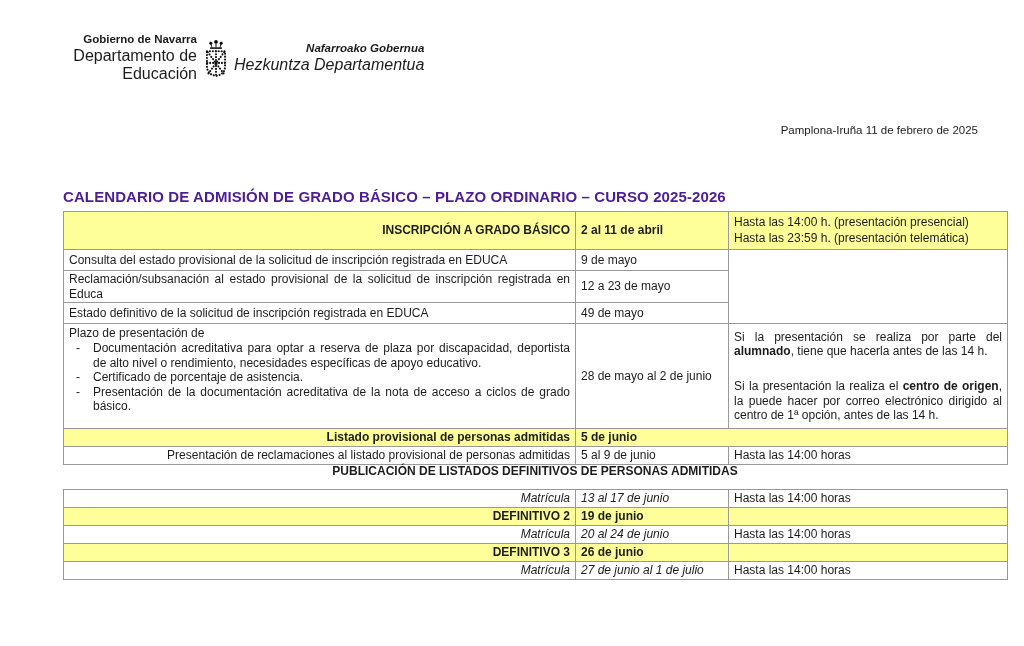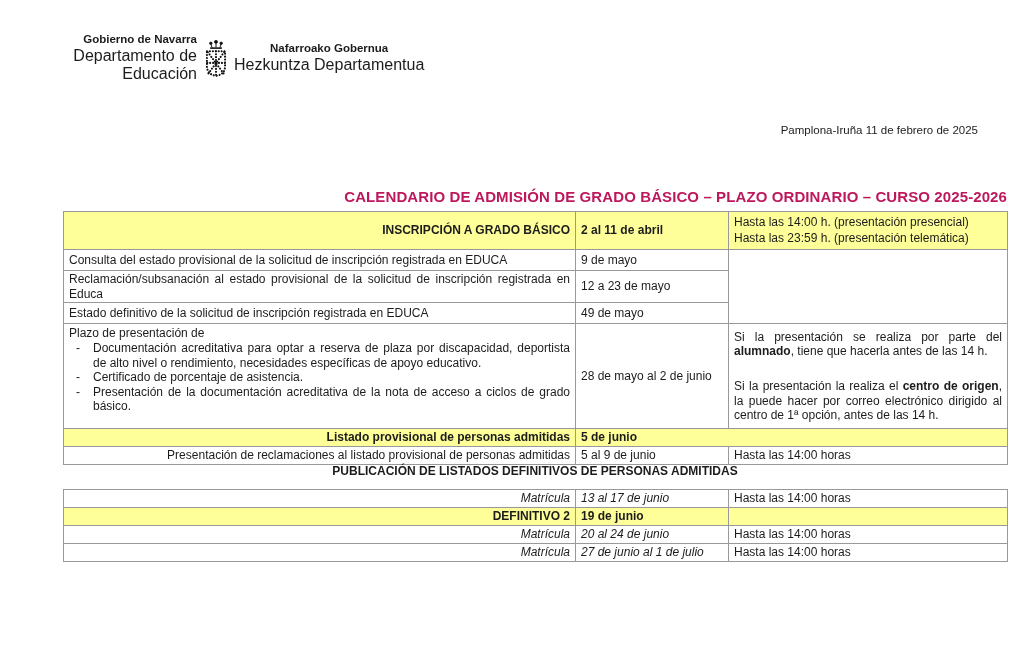--- a/index.html
+++ b/index.html
@@ -7,29 +7,29 @@
     width:1024px; height:646px; background:#ffffff;
     font-family:"Liberation Sans", sans-serif; color:#1c1c1c;
     position:relative; overflow:hidden;
   }
   .page { position:relative; width:1024px; height:646px; }
 
   
   .org-header { position:absolute; top:33px; left:45px; display:flex; align-items:center; }
   .org-block { line-height:1.18; }
   .org-left { text-align:right; width:152px; }
-  .org-right { text-align:center; margin-left:5px; }
+  .org-right { text-align:right; margin-left:5px;font-style:italic; }
   .org-line1 { font-weight:bold; font-size:11.5px; }
   .org-line2 { font-size:16px; }
   .emblem { margin-left:6px; display:block; }
 
   
   .dateline { position:absolute; top:124px; left:56px; width:922px; text-align:right; font-size:11.5px; }
-  .doc-title { position:absolute; top:188px; left:63px; width:944px; text-align:right;
-               font-weight:bold; font-size:15px; color:#be185d; letter-spacing:0.1px; }
+  .doc-title { position:absolute; top:188px; left:63px; width:944px; text-align:left;
+               font-weight:bold; font-size:15px; color:#4c1d95; letter-spacing:0.1px; }
 
   
   table { border-collapse:collapse; table-layout:fixed; width:944px; }
   .t1 { position:absolute; top:211px; left:63px; }
   .t2 { position:absolute; top:489px; left:63px; }
   td { border:1px solid #999; padding:1px 5px; font-size:12px; line-height:1.22; vertical-align:middle; overflow:hidden; }
   .yellow td { background:#ffff99; }
   .ra { text-align:right; }
   .b  { font-weight:bold; }
   .i  { font-style:italic; }
@@ -167,20 +167,25 @@
       <tr class="yellow">
         <td class="ra b">DEFINITIVO 2</td>
         <td class="b">19 de junio</td>
         <td></td>
       </tr>
       <tr>
         <td class="ra i">Matrícula</td>
         <td class="i">20 al 24 de junio</td>
         <td>Hasta las 14:00 horas</td>
       </tr>
+      <tr class="yellow">
+        <td class="ra b">DEFINITIVO 3</td>
+        <td class="b">26 de junio</td>
+        <td></td>
+      </tr>
       <tr>
         <td class="ra i">Matrícula</td>
         <td class="i">27 de junio al 1 de julio</td>
         <td>Hasta las 14:00 horas</td>
       </tr>
     </tbody>
   </table>
 
 </div>
 

